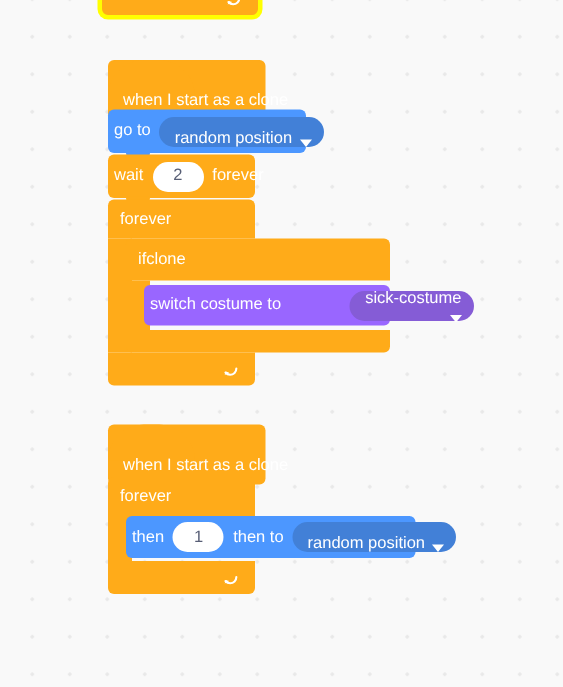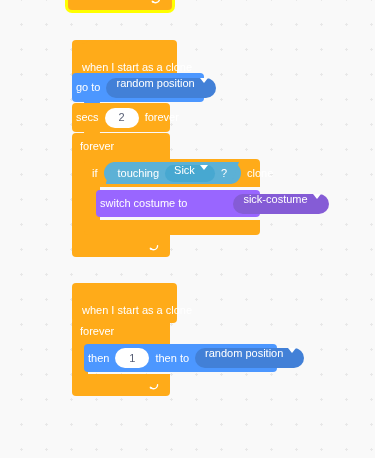--- a/index.html
+++ b/index.html
@@ -36,21 +36,21 @@
     line-height: 1;
     white-space: nowrap;
     user-select: none;
   }
 
   
   .c-control  { background: #ffab19; }
   .c-motion   { background: #4c97ff; }
   .c-motion-d { background: #4280d7; }
   .c-looks    { background: #9966ff; }
-  .c-looks-d  { background: #855cd6; }
+  .c-looks-d  { background: #855cd6; flex-direction: column; }
   .c-sensing-d{ background: #47a8d1; }
 
   
   .stack {
     border-radius: 4px;
     display: flex;
     align-items: center;
     padding: 0 4px;
     height: 28px;
   }
@@ -100,21 +100,21 @@
   .oval.num {
     background: #ffffff;
     color: #575e75;
     min-width: 22px;
     padding: 0 6px;
     font-size: 11px;
   }
 
   .dd {
     display: inline-flex;
-    align-items: flex-start;
+    align-items: flex-end;
     gap: 5px;
     border-radius: 14px;
     height: 20px;
     padding: 0 8px 0 10px;
     font-size: 11px;
     color: #ffffff;
   }
   .dd .caret {
     display: inline-block;
     width: 0; height: 0;
@@ -205,21 +205,21 @@
 
     <div class="blk c-motion stack notch-bot" style="left:72px; top:73px; width:132px; height:29px;">
       <span class="lbl">go to</span>
       <span class="dd c-motion-d" style="margin-left:6px;">
         <span>random position</span>
         <i class="caret"></i>
       </span>
     </div>
 
     <div class="blk c-control stack notch-bot" style="left:72px; top:103px; width:98px; height:29px;">
-      <span class="lbl">secs</span>
+      <span class="lbl">wait</span>
       <span class="oval num" style="margin:0 6px;">2</span>
       <span class="lbl">forever</span>
     </div>
 
     <div class="blk c-control c-top" style="left:72px; top:133px; width:98px; height:26px;">
       <span class="lbl">forever</span>
     </div>
 
     <div class="blk c-control c-arm" style="left:72px; top:159px; width:16px; height:76px;"></div>
 
@@ -228,30 +228,20 @@
         <svg viewBox="0 0 24 24" width="13" height="13" aria-hidden="true">
           <path d="M19.5 10.5c0 4.2-3.4 7.6-7.6 7.6-2.3 0-4.4-1-5.8-2.7" fill="none" stroke="#ffffff" stroke-width="2.6" stroke-linecap="round"></path>
           <path d="M5.2 18.6l1.2-4.4 4.3 1.3z" fill="#ffffff"></path>
         </svg>
       </span>
     </div>
 
     <div class="blk c-control c-top" style="left:84px; top:159px; width:176px; height:28px;">
       <span class="lbl">if</span>
 
-      <span class="hexa-wrap" style="margin:0 6px;">
-        <span class="hexa">
-          <span>touching</span>
-          <span class="dd c-sensing-d" style="height:17px; padding:0 7px 0 9px;">
-            <span>Sick</span>
-            <i class="caret"></i>
-          </span>
-          <span>?</span>
-        </span>
-      </span>
 
       <span class="lbl">clone</span>
     </div>
 
     <div class="blk c-control c-arm" style="left:84px; top:187px; width:16px; height:33px;"></div>
 
     <div class="blk c-control c-bot" style="left:84px; top:220px; width:176px; height:15px;"></div>
 
     <div class="blk c-looks stack" style="left:96px; top:190px; width:164px; height:27px;gap:40px;">
       <span class="lbl">switch costume to</span>

